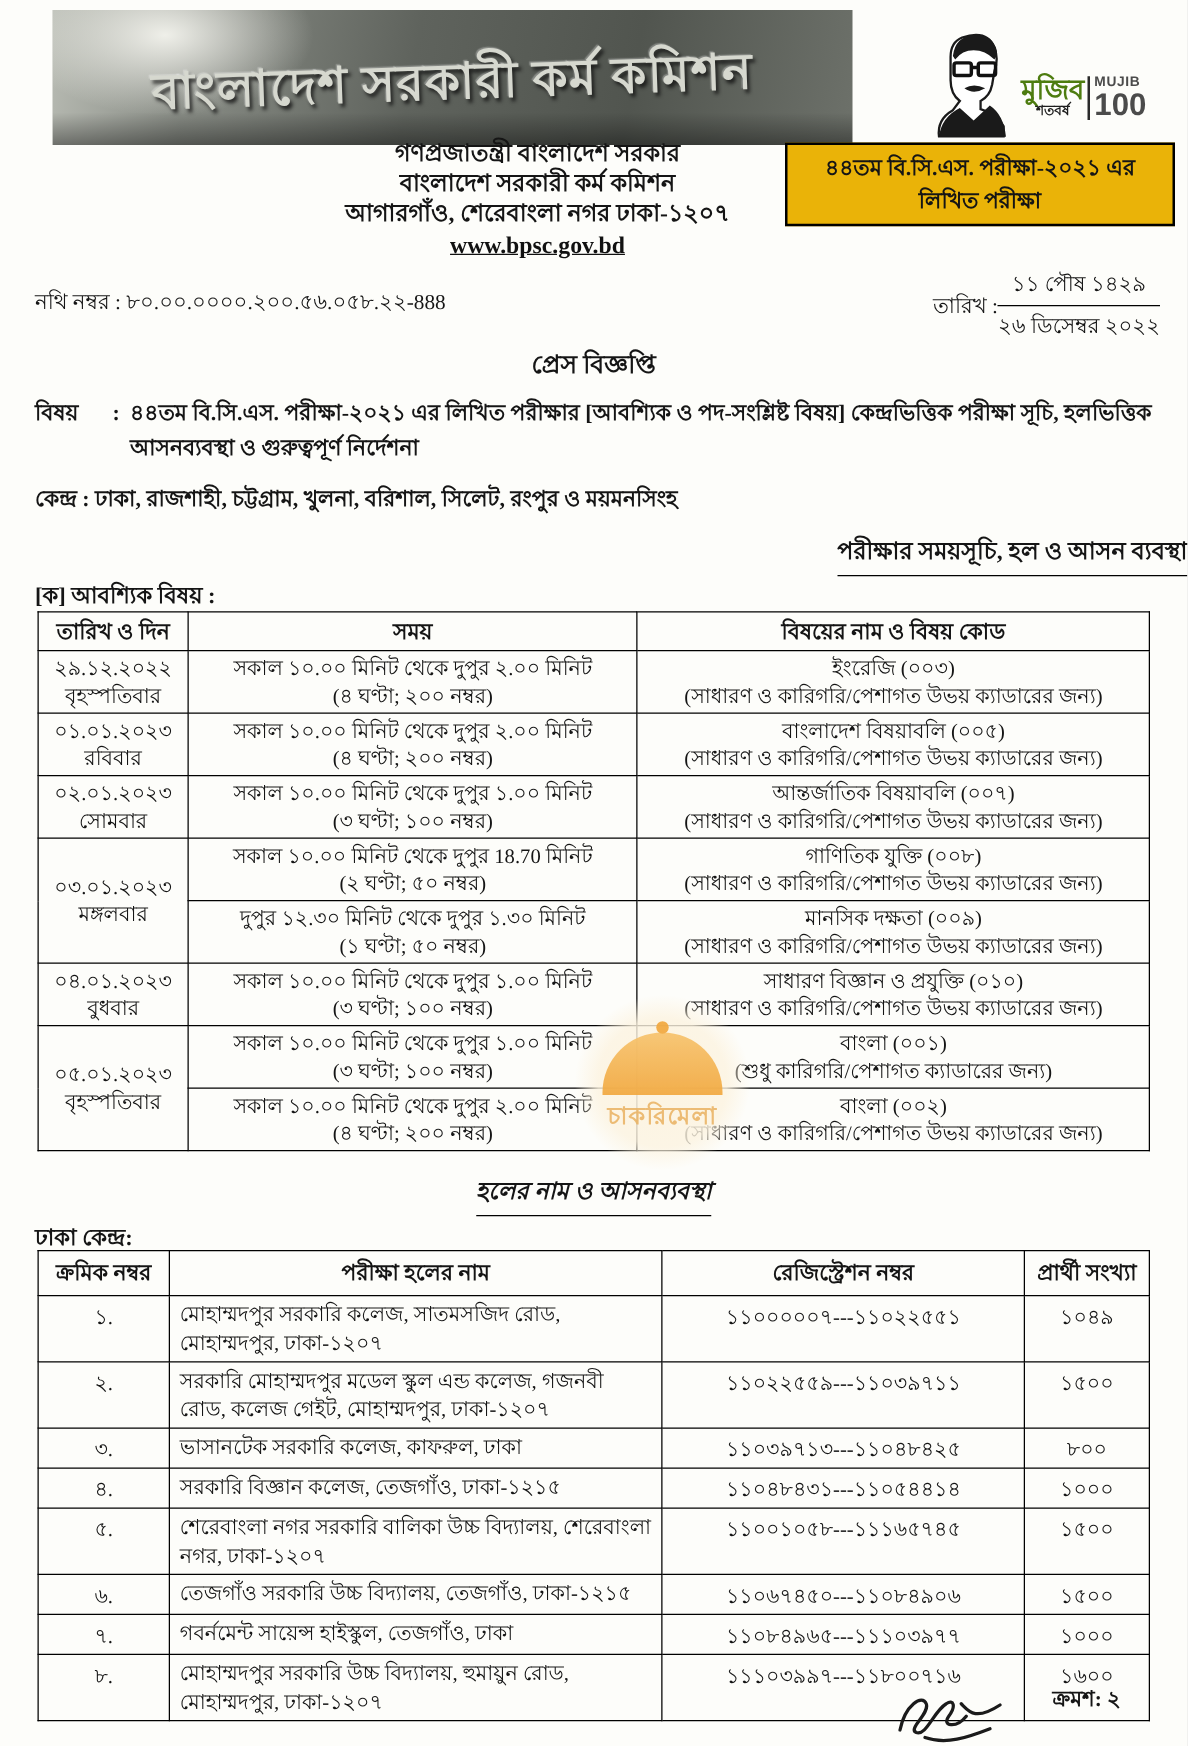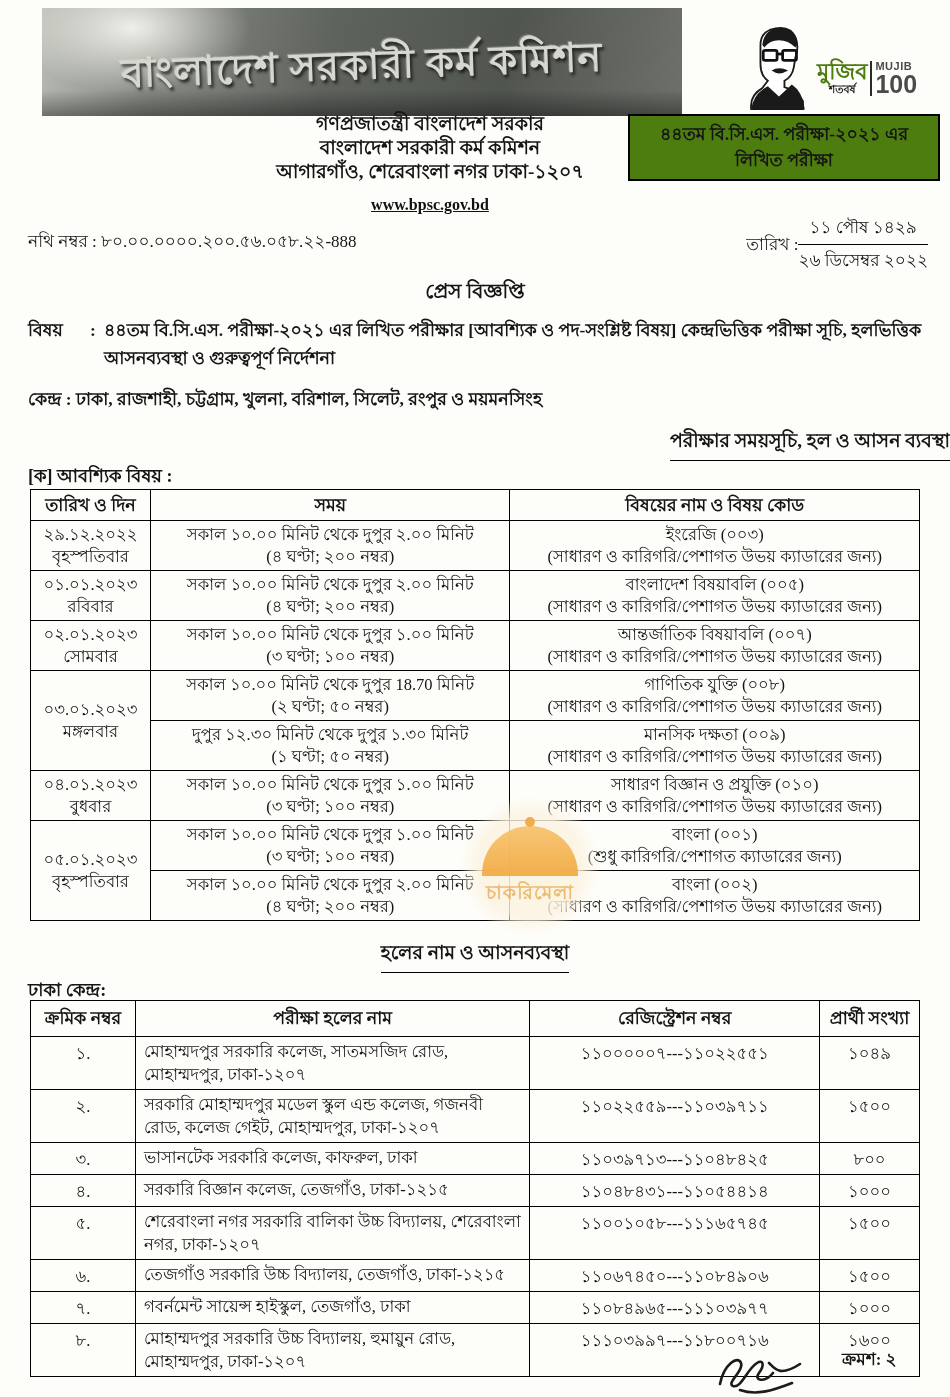--- a/index.html
+++ b/index.html
@@ -25,25 +25,25 @@
   .mj-bn2{font-size:11px;font-weight:bold;color:#1d1d1d;line-height:13px;}
   .mj-en{display:flex;flex-direction:column;border-left:2.5px solid #2a2a2a;padding-left:3px;margin-bottom:14px;}
   .mj-en1{font-size:11px;font-weight:bold;color:#4b4b4b;letter-spacing:.5px;line-height:11px;
           font-family:"Liberation Sans","DejaVu Sans",sans-serif;}
   .mj-en2{font-size:25px;font-weight:bold;color:#4b4b4b;line-height:24px;
           font-family:"Liberation Sans","DejaVu Sans",sans-serif;}
 
   
   .gov-block{position:absolute;left:160px;top:112px;width:540px;text-align:center;}
   .gov-line{font-size:19px;font-weight:bold;line-height:24px;}
-  .website{display:inline-block;margin-top:12px;font-size:16px;font-weight:bold;
+  .website{display:inline-block;margin-top:2px;font-size:19px;font-weight:bold;
            text-decoration:underline;color:#111;}
 
   
-  .exam-box{position:absolute;left:628px;top:114px;width:300px;border:2.5px solid #000;background:#4d7c0f;
+  .exam-box{position:absolute;left:628px;top:114px;width:300px;border:2.5px solid #000;background:#eab308;
             text-align:center;font-weight:bold;font-size:17.5px;line-height:26px;padding:5px 4px 6px;}
 
   
   .memo{position:absolute;left:28px;top:214px;width:900px;display:flex;justify-content:space-between;font-size:17px;}
   .memo-ref{padding-top:14px;}
   .memo-date{display:flex;align-items:center;}
   .frac{display:inline-flex;flex-direction:column;text-align:center;}
   .frac .top{border-bottom:1.7px solid #000;padding:0 6px 2px;}
   .frac .bot{padding-top:2px;}
 
@@ -51,21 +51,21 @@
 
   .subject{position:absolute;left:28px;top:316px;width:898px;font-weight:bold;font-size:17.5px;line-height:28px;display:flex;}
   .subject .lbl{flex:0 0 54px;}
   .subject .colon{flex:0 0 22px;text-align:center;}
   .subject .txt{flex:1;}
 
   .centers{position:absolute;left:28px;top:386px;font-weight:bold;font-size:17.5px;}
 
   .sec-title{position:absolute;left:0;width:100%;text-align:center;}
   .sec-title span{display:inline-block;font-size:19px;font-weight:bold;border-bottom:1.7px solid #000;padding-bottom:2px;}
-  .sec1{top:426px;text-align:right;} .sec2{top:938px;}
+  .sec1{top:426px;text-align:right;} .sec2{top:938px;font-style:italic;}
   .sub-label{position:absolute;left:28px;font-weight:bold;font-size:18px;}
   .sub1{top:462px;} .sub2{top:976px;}
 
   
   table{border-collapse:collapse;background:transparent;}
   .sched{position:absolute;left:30px;top:489px;width:890px;font-size:16.5px;text-align:center;font-family:Liberation Serif, serif;}
   .sched th,.sched td{border:1.8px solid #000;padding:1px 6px;line-height:22px;vertical-align:middle;}
   .sched th{font-size:17.5px;height:28px;}
   .sched tbody tr{height:50px;}
 

